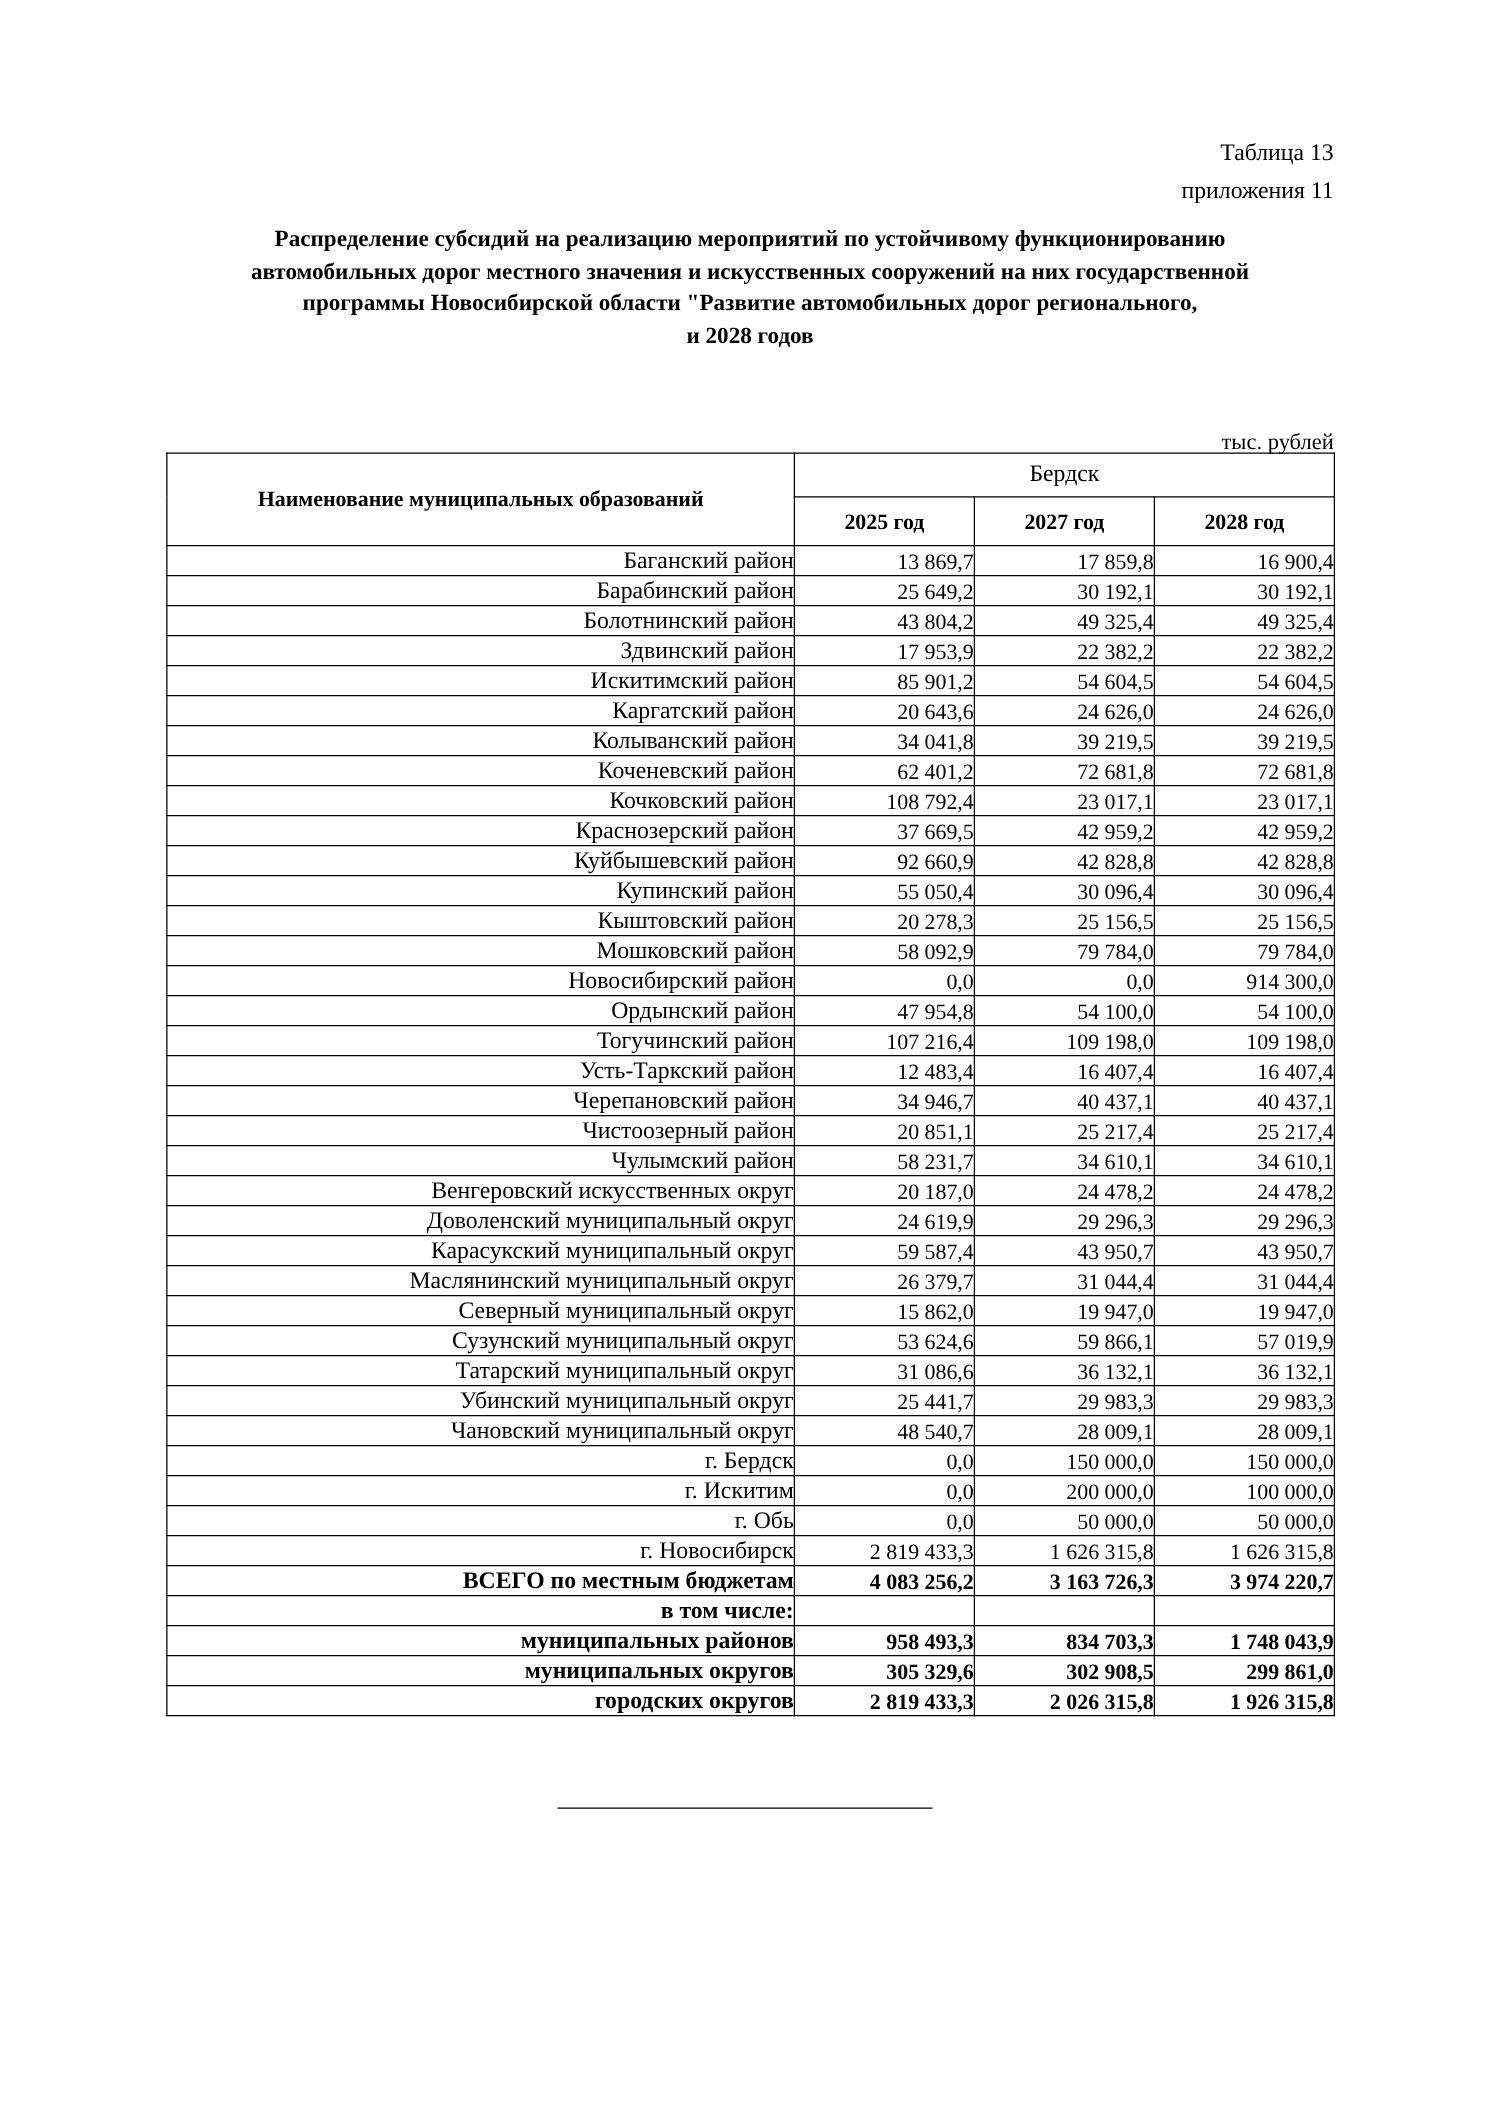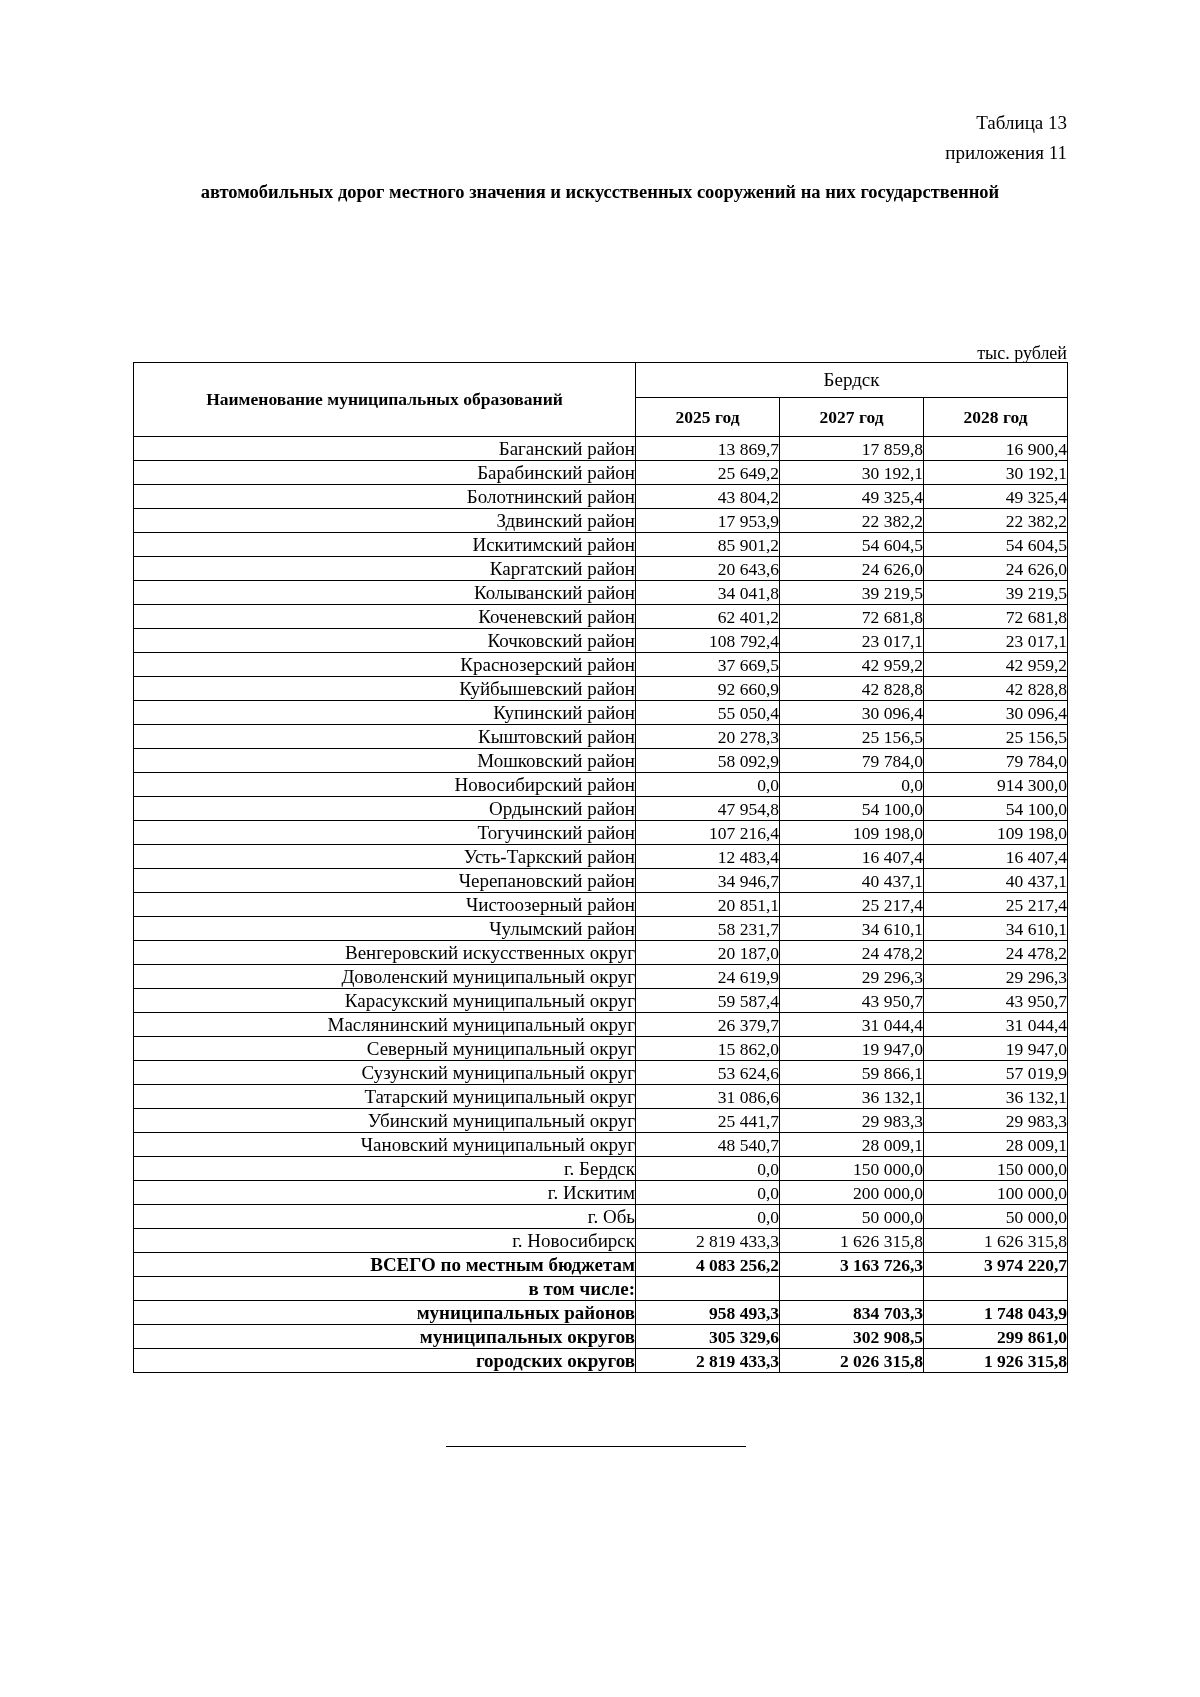--- a/index.html
+++ b/index.html
@@ -140,21 +140,24 @@
 <body>
 
 <div class="page">
 
   <div class="doc-ref">
     <div>Таблица 13</div>
     <div>приложения 11</div>
   </div>
 
   <div class="doc-title">
+    <p>Распределение субсидий на реализацию мероприятий по устойчивому функционированию</p>
     <p>автомобильных дорог местного значения и искусственных сооружений на них государственной</p>
+    <p>программы Новосибирской области "Развитие автомобильных дорог регионального,</p>
+    <p>и 2028 годов</p>
   </div>
 
   <div class="units-note">тыс. рублей</div>
 
   <div class="table-wrap">
     <table class="subsidy">
       <colgroup>
         <col class="c-name">
         <col class="c-year">
         <col class="c-year">

